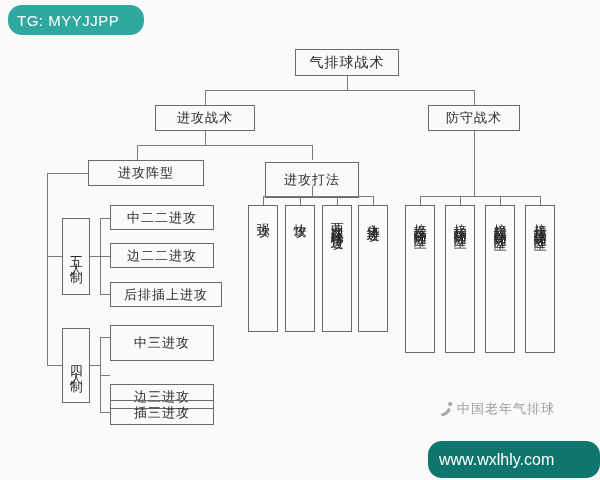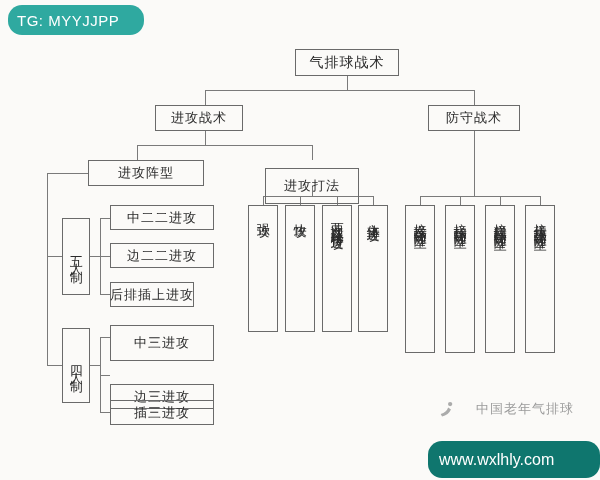--- a/index.html
+++ b/index.html
@@ -77,21 +77,21 @@
     width: 172px; height: 37px;
     font-size: 16px;
     padding-left: 11px;
   }
   
   .watermark {
     position: absolute;
     left: 438px; top: 400px;
     display: flex;
     align-items: center;
-    gap: 20px;
+    gap: 1px;
     color: #9b9b9b;
     font-size: 13px;
     letter-spacing: 1px;
   }
   .watermark svg { display: block; }
 </style>
 </head>
 <body>
 
 <div id="stage">
@@ -102,32 +102,32 @@
       M205 131 V145 M137 145 H312 M137 145 V160 M312 145 V160
       M88 173 H47 M47 173 V365 M47 256 H62 M47 365 H62
       M90 256 H100 M100 218 V294 M100 218 H110 M100 256 H110 M100 294 H110
       M90 365 H100 M100 337 V412 M100 337 H110 M100 375 H110 M100 412 H110
       M312 186 V196 M263 196 H373 M263 196 V205 M300 196 V205 M337 196 V205 M373 196 V205
       M474 131 V196 M420 196 H540 M420 196 V205 M460 196 V205 M500 196 V205 M540 196 V205"></path>
   </svg>
 
   <div class="hbox" style="left:295px;top:49px;width:104px;height:27px;font-size:14px">气排球战术</div>
 
-  <div class="hbox" style="left:155px;top:105px;width:88px;height:26px">进攻战术</div>
+  <div class="hbox" style="left:155px;top:105px;width:100px;height:26px">进攻战术</div>
   <div class="hbox" style="left:428px;top:105px;width:92px;height:26px">防守战术</div>
 
   <div class="hbox" style="left:88px;top:160px;width:116px;height:26px">进攻阵型</div>
-  <div class="hbox" style="left:265px;top:168px;width:94px;height:36px">进攻打法</div>
+  <div class="hbox" style="left:265px;top:162px;width:94px;height:36px">进攻打法</div>
 
   <div class="vbox center" style="left:62px;top:218px;width:28px;height:77px">
     <span>五人制</span>
   </div>
   <div class="hbox" style="left:110px;top:205px;width:104px;height:25px">中二二进攻</div>
   <div class="hbox" style="left:110px;top:243px;width:104px;height:25px">边二二进攻</div>
-  <div class="hbox" style="left:110px;top:282px;width:84px;height:25px">后排插上进攻</div>
+  <div class="hbox" style="left:110px;top:282px;width:112px;height:25px">后排插上进攻</div>
 
   <div class="vbox center" style="left:62px;top:328px;width:28px;height:75px">
     <span>四人制</span>
   </div>
   <div class="hbox" style="left:110px;top:325px;width:104px;height:36px">中三进攻</div>
   <div class="hbox" style="left:110px;top:384px;width:104px;height:25px">边三进攻</div>
   <div class="hbox" style="left:110px;top:400px;width:104px;height:25px">插三进攻</div>
 
   <div class="vbox" style="left:248px;top:205px;width:30px;height:127px">
     <span>强攻</span>

